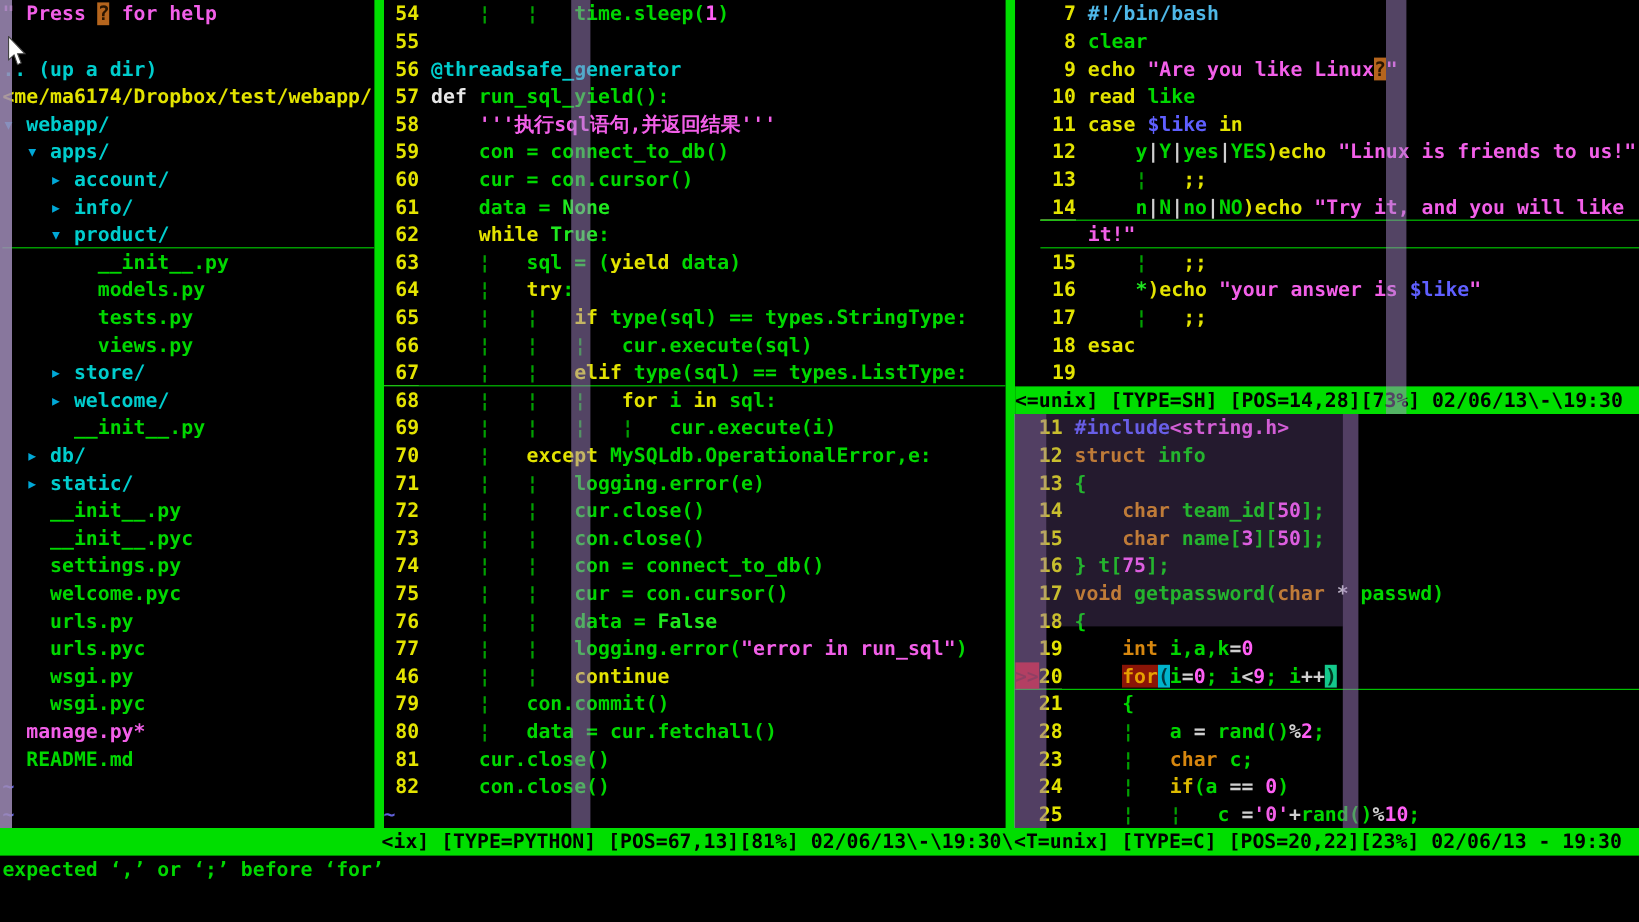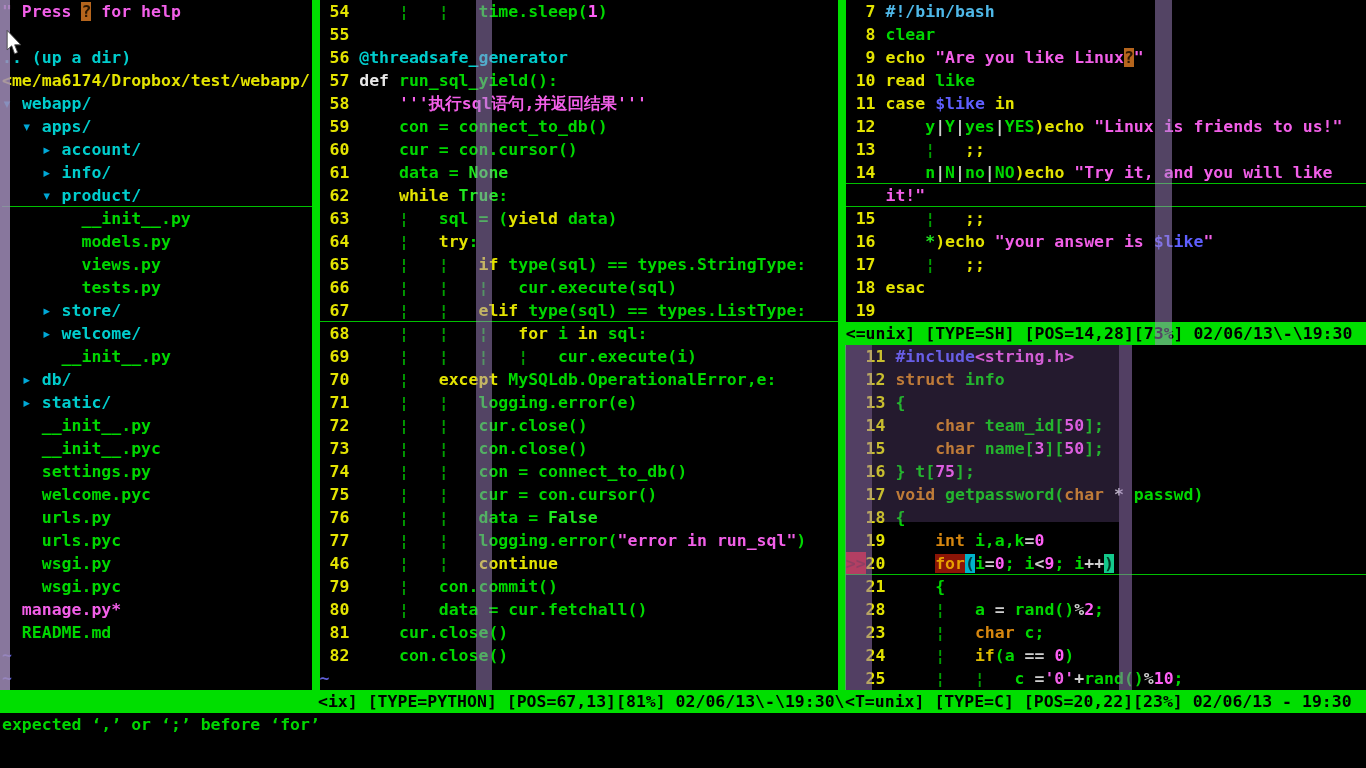--- a/index.html
+++ b/index.html
@@ -5,21 +5,21 @@
 <style>
   html,body{margin:0;padding:0;background:#000;}
   #screen{position:relative;width:1366px;height:768px;background:var(--bg,#000);overflow:hidden;
     font-family:"DejaVu Sans Mono", monospace;font-size:16.5px;font-weight:700;}
   #main{display:flex;flex-direction:row;height:690px;}
   .pane{overflow:hidden;background:var(--bg,#000);}
   #left-pane{width:310px;padding-left:2px;}
   #middle-pane{width:519px;}
   .vsep{width:8px;background:var(--statusbar_green,#00de00);}
   #right-col{width:521px;display:flex;flex-direction:column;}
-  #right-top-pane{height:322px;}
+  #right-top-pane{height:322px;padding-left:21px;}
   #right-bottom-pane{height:345px;}
   .row{height:23px;line-height:23px;white-space:pre;position:relative;}
   .row.u::after{content:'';position:absolute;left:0;right:0;bottom:0;height:1px;background:#00c000;}
   .row.u .ln{box-shadow:0 -1px 0 #e8e890 inset;}
   .ln{display:inline-block;text-align:right;color:var(--yellow,#e3e300);margin-right:1ch;}
   [data-ln="3"] .ln{width:3ch;}
   [data-ln="2"] .ln{width:2ch;}
   .sgncol{display:inline-block;width:2ch;}
   .sgncol.sgn{background:var(--sign_red,#d70000);color:#8b0000;}
   .sbar{height:23px;line-height:23px;background:var(--statusbar_green,#00de00);color:#000000;white-space:pre;overflow:hidden;}
@@ -73,22 +73,22 @@
         <div class="row"></div>
         <div class="row"><span class="s-c">.. (up a dir)</span></div>
         <div class="row"><span class="s-py">&lt;me/ma6174/Dropbox/test/webapp/</span></div>
         <div class="row"><span class="s-arr">▾ </span><span class="s-dir">webapp/</span></div>
         <div class="row"><span class="s-arr">  ▾ </span><span class="s-dir">apps/</span></div>
         <div class="row"><span class="s-arr">    ▸ </span><span class="s-dir">account/</span></div>
         <div class="row"><span class="s-arr">    ▸ </span><span class="s-dir">info/</span></div>
         <div class="row u"><span class="s-arr">    ▾ </span><span class="s-dir">product/</span></div>
         <div class="row"><span class="s-file">        __init__.py</span></div>
         <div class="row"><span class="s-file">        models.py</span></div>
+        <div class="row"><span class="s-file">        tests.py</span></div>
         <div class="row"><span class="s-file">        views.py</span></div>
-        <div class="row"><span class="s-file">        tests.py</span></div>
         <div class="row"><span class="s-arr">    ▸ </span><span class="s-dir">store/</span></div>
         <div class="row"><span class="s-arr">    ▸ </span><span class="s-dir">welcome/</span></div>
         <div class="row"><span class="s-file">      __init__.py</span></div>
         <div class="row"><span class="s-arr">  ▸ </span><span class="s-dir">db/</span></div>
         <div class="row"><span class="s-arr">  ▸ </span><span class="s-dir">static/</span></div>
         <div class="row"><span class="s-file">    __init__.py</span></div>
         <div class="row"><span class="s-file">    __init__.pyc</span></div>
         <div class="row"><span class="s-file">    settings.py</span></div>
         <div class="row"><span class="s-file">    welcome.pyc</span></div>
         <div class="row"><span class="s-file">    urls.py</span></div>

